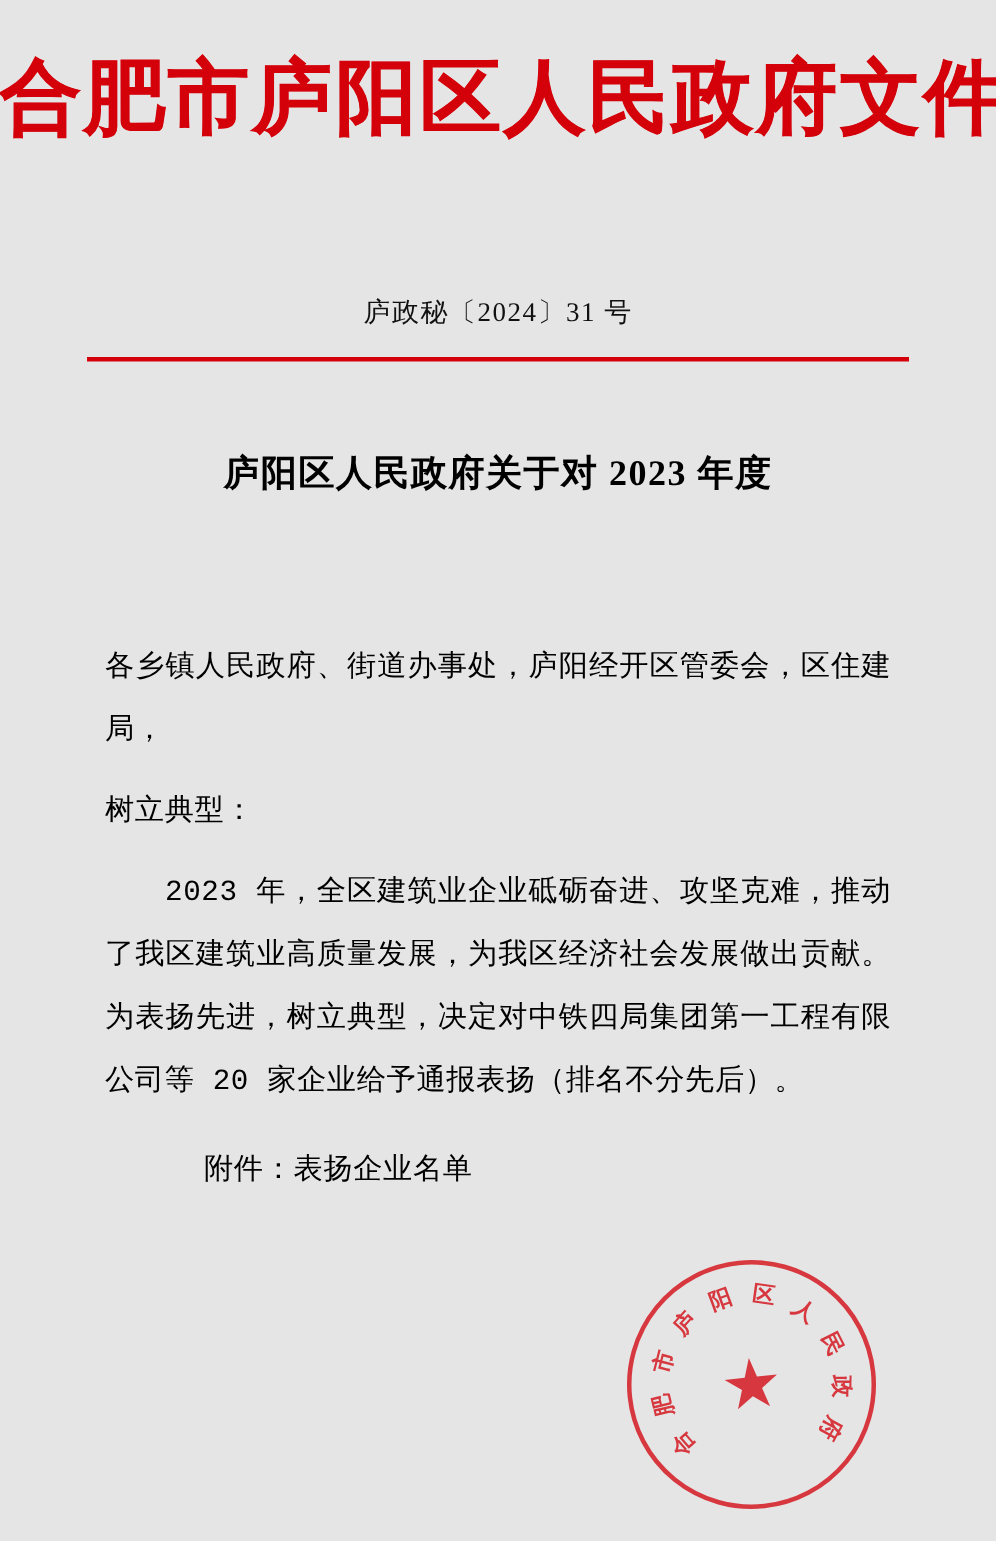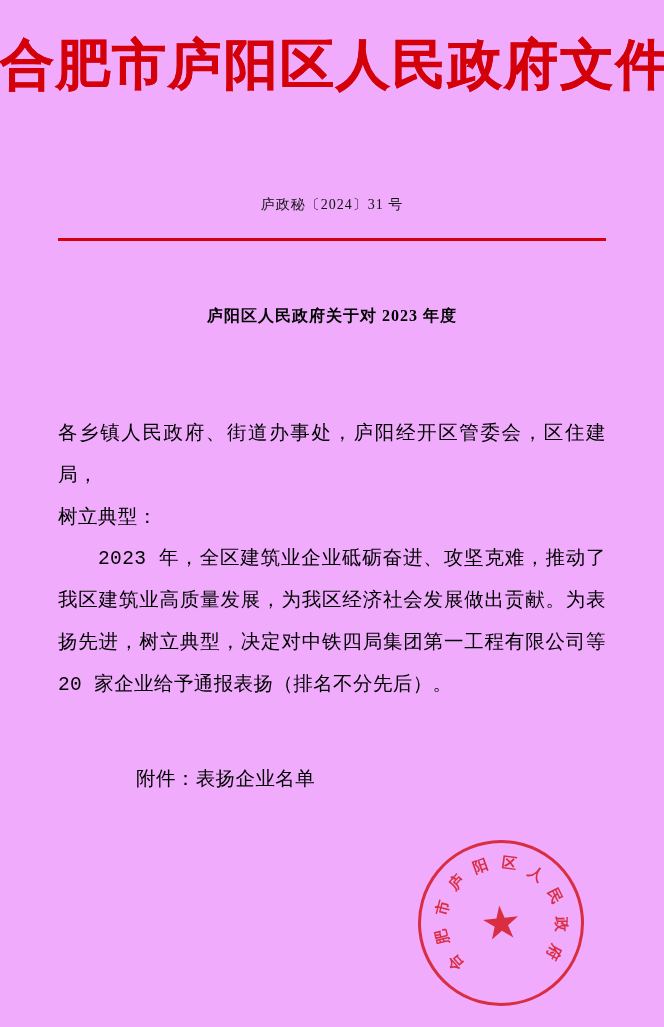--- a/index.html
+++ b/index.html
@@ -12,21 +12,21 @@
     height: 1027px;
     position: relative;
     font-family: "Liberation Serif", "DejaVu Serif", serif;
     color: #000000;
     overflow: hidden;
   }
 
   .page {
     position: absolute;
     inset: 0;
-    background: #f0abfc;
+    background: #e5e5e5;
   }
 
   
   .masthead {
     position: absolute;
     top: 34px;
     left: 0;
     width: 664px;
     text-align: center;
   }
@@ -41,21 +41,21 @@
     white-space: nowrap;
   }
 
   
   .doc-number {
     position: absolute;
     top: 196px;
     left: 0;
     width: 664px;
     text-align: center;
-    font-size: 14px;
+    font-size: 18px;
     letter-spacing: 1px;
     color: #111;
   }
 
   
   .red-rule {
     position: absolute;
     top: 238px;
     left: 58px;
     width: 548px;
@@ -64,41 +64,41 @@
   }
 
   
   .doc-title {
     position: absolute;
     top: 296px;
     left: 0;
     width: 664px;
     text-align: center;
     font-weight: bold;
-    font-size: 16px;
+    font-size: 24px;
     line-height: 40px;
     letter-spacing: 1px;
     color: #000;
   }
   .doc-title div { white-space: nowrap; }
 
   
   .body-text {
     position: absolute;
     top: 412px;
     left: 58px;
     width: 548px;
     font-size: 19.5px;
     line-height: 42px;
     letter-spacing: 0.4px;
     text-align: justify;
     color: #000;
   }
   .body-text p {
-    margin: 0;
+    margin: 12px;
   }
   .body-text p.indent {
     text-indent: 40px;
     font-family: Liberation Mono, monospace;
   }
 
   
   .attachment {
     position: absolute;
     top: 765px;

